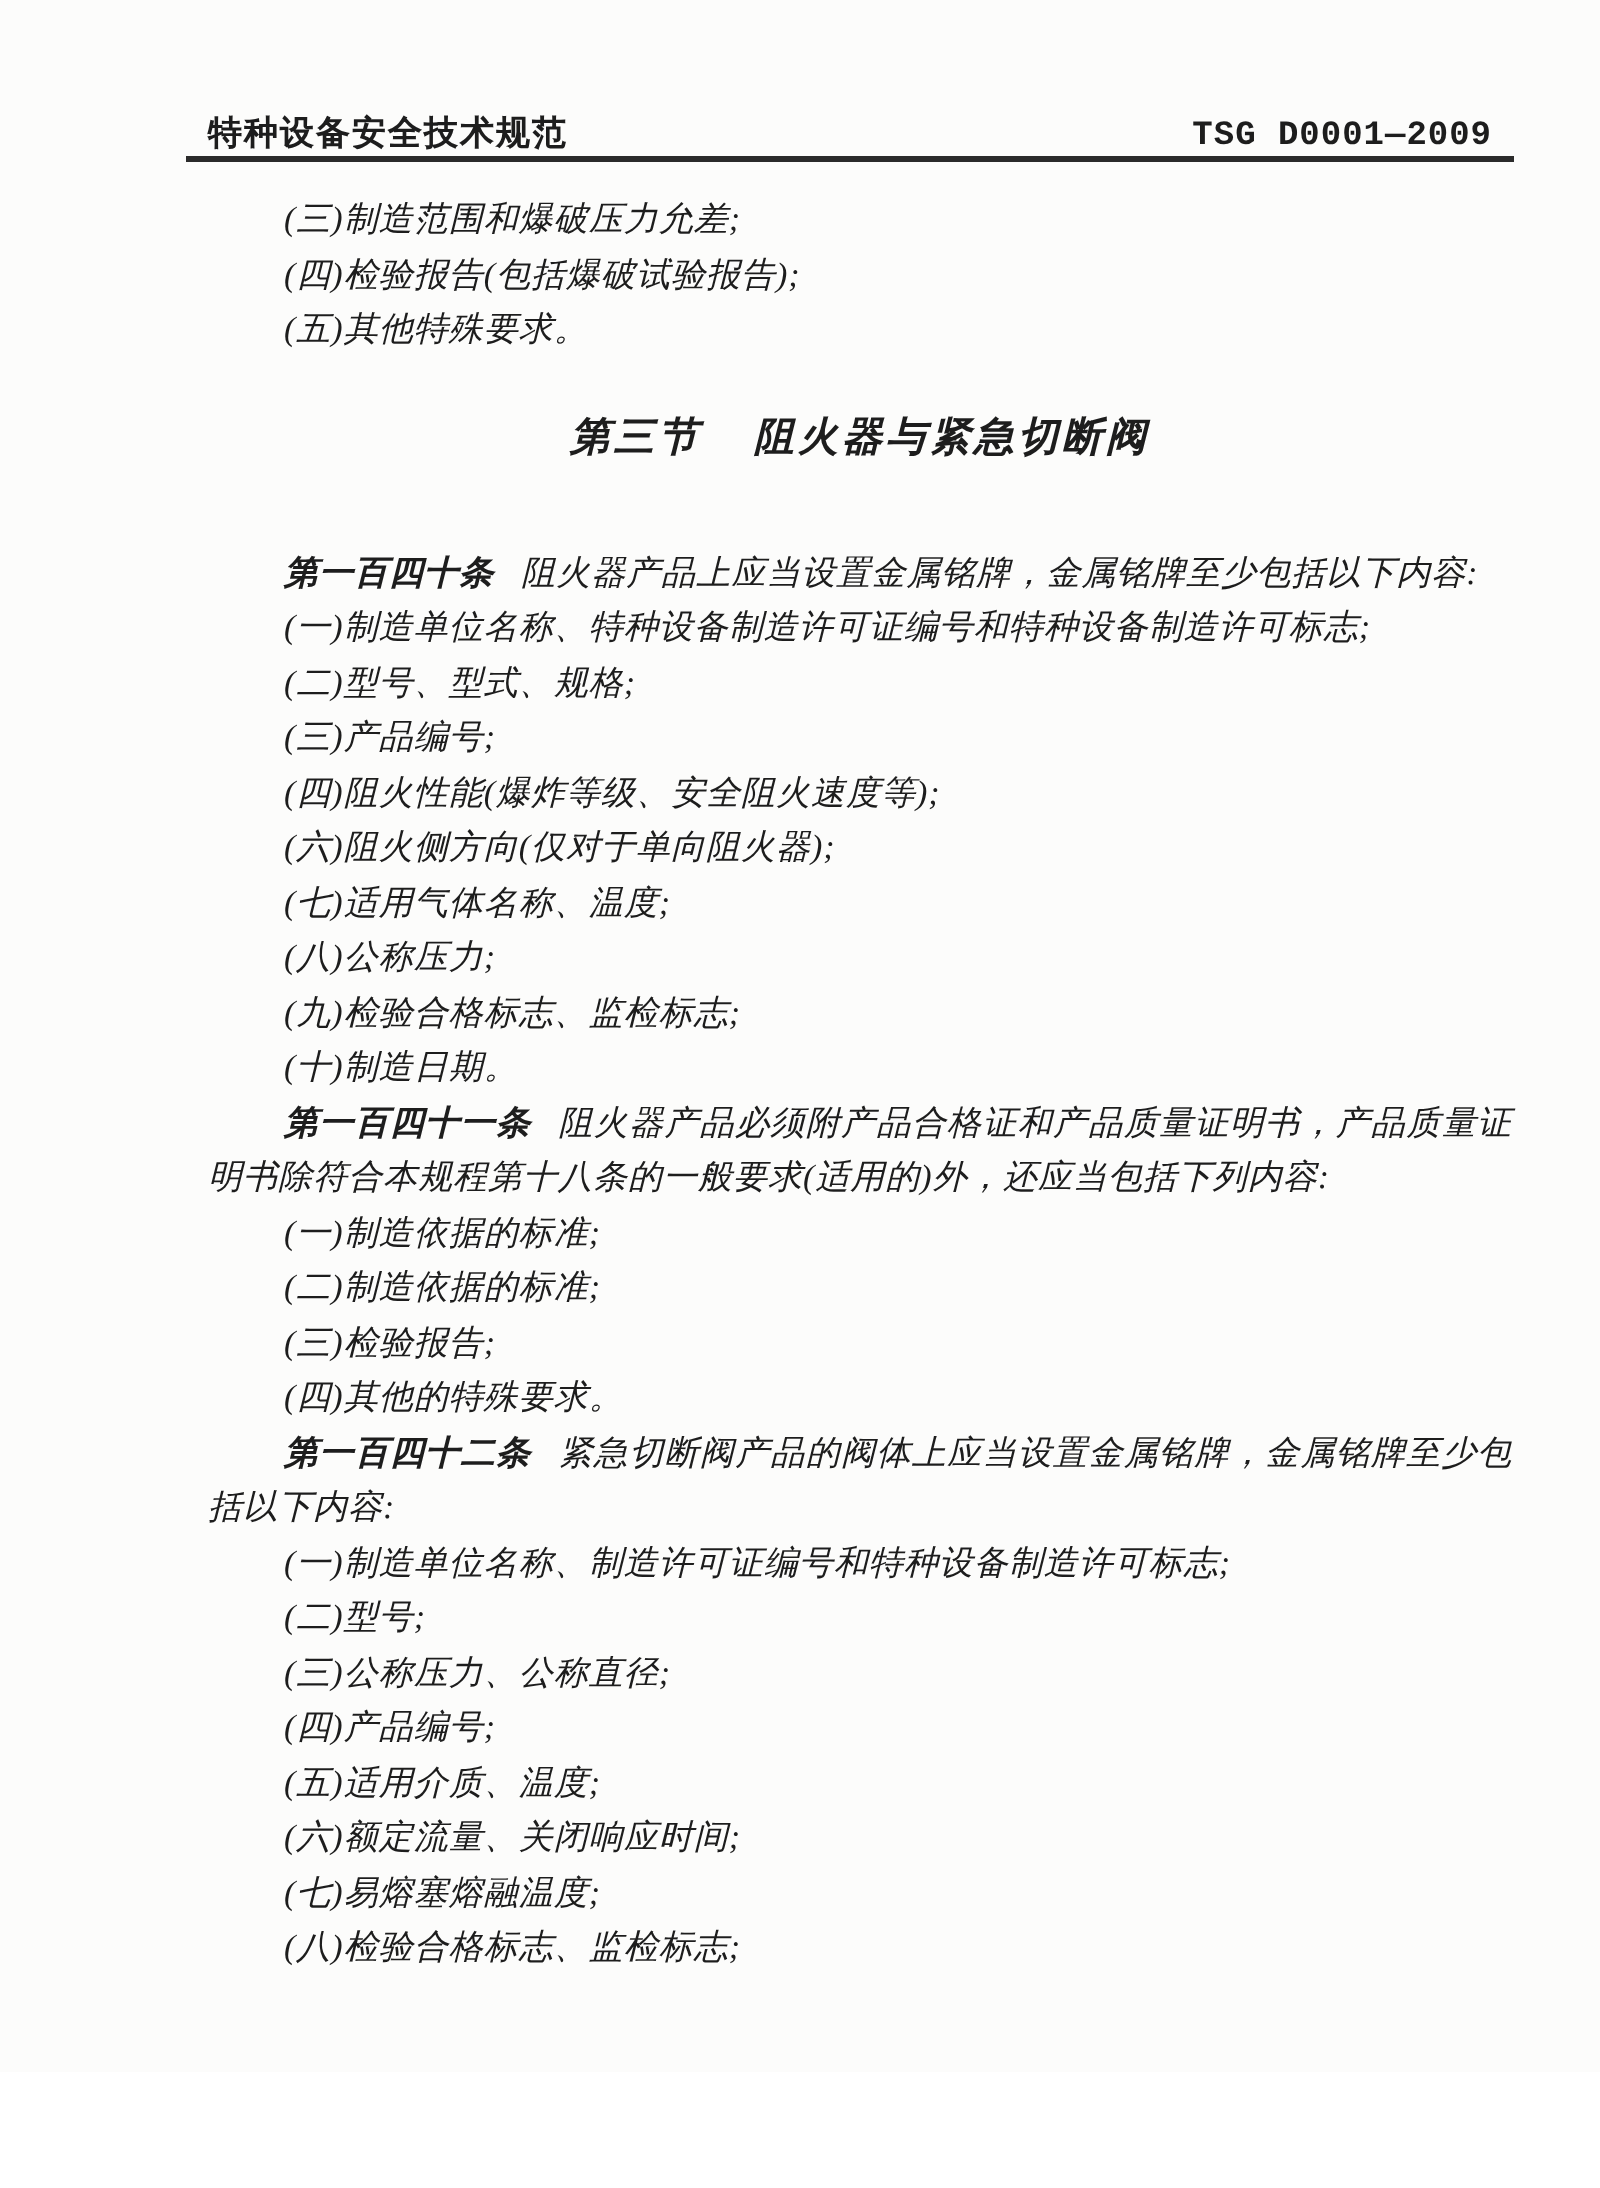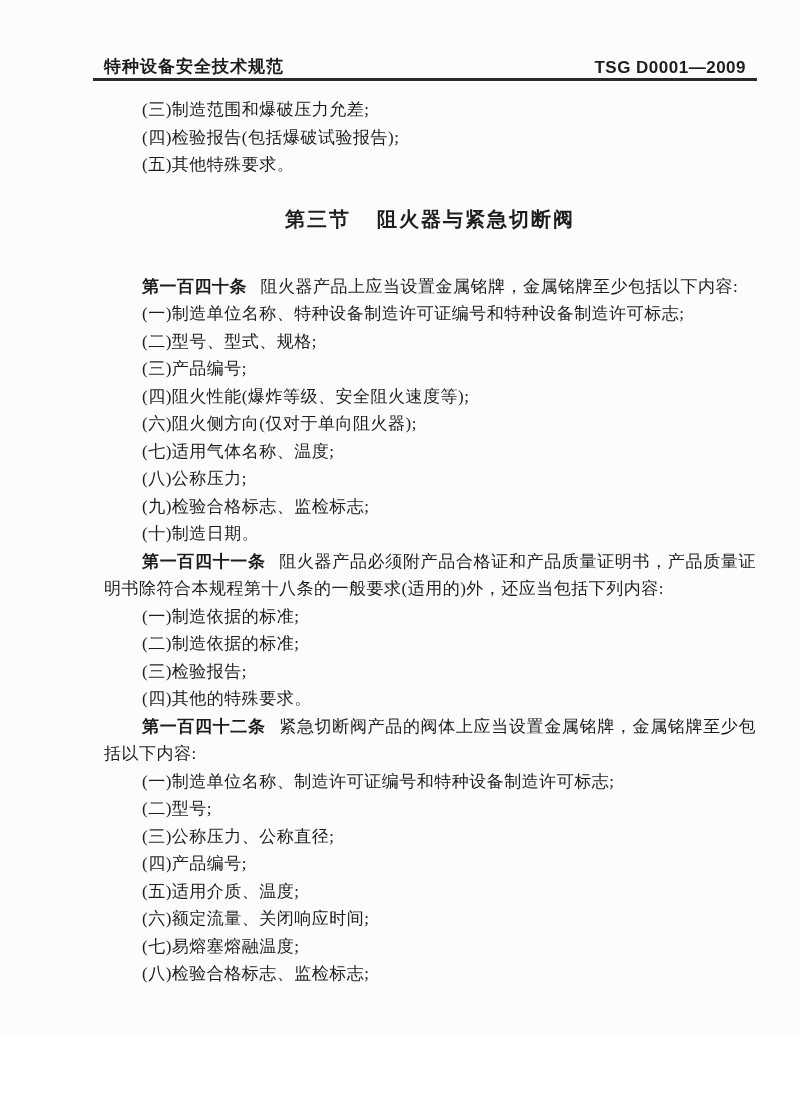--- a/index.html
+++ b/index.html
@@ -25,34 +25,35 @@
   .page-header{
     position:absolute;
     top:55px;left:104px;width:642px;
     display:flex;justify-content:space-between;align-items:flex-end;
   }
   .header-title{
     font-family:"Liberation Sans","DejaVu Sans",sans-serif;
     font-weight:700;font-size:17px;letter-spacing:1px;
   }
   .header-code{
-    font-family:Liberation Sans, sans-serif;
+    font-family:Liberation Mono, monospace;
     font-weight:700;font-size:17px;letter-spacing:0.5px;text-align:center;
   }
   .header-rule{
     position:absolute;
     top:78px;left:93px;width:664px;height:3px;
     background:var(--rule);
   }
   
   .content{
     position:absolute;
     top:96px;left:104px;width:652px;
     font-size:17px;line-height:27.5px;letter-spacing:0.5px;
     text-align:justify;
+    font-style:italic;
   }
   .line,.para{margin:0;text-indent:38px;}
   .para .lead{
     font-family:"Liberation Sans","DejaVu Sans",sans-serif;
     font-weight:700;
     margin-right:0.8em;
     margin-top:48px;
   }
   .section-heading{
     margin:24px 0 38px 0;

